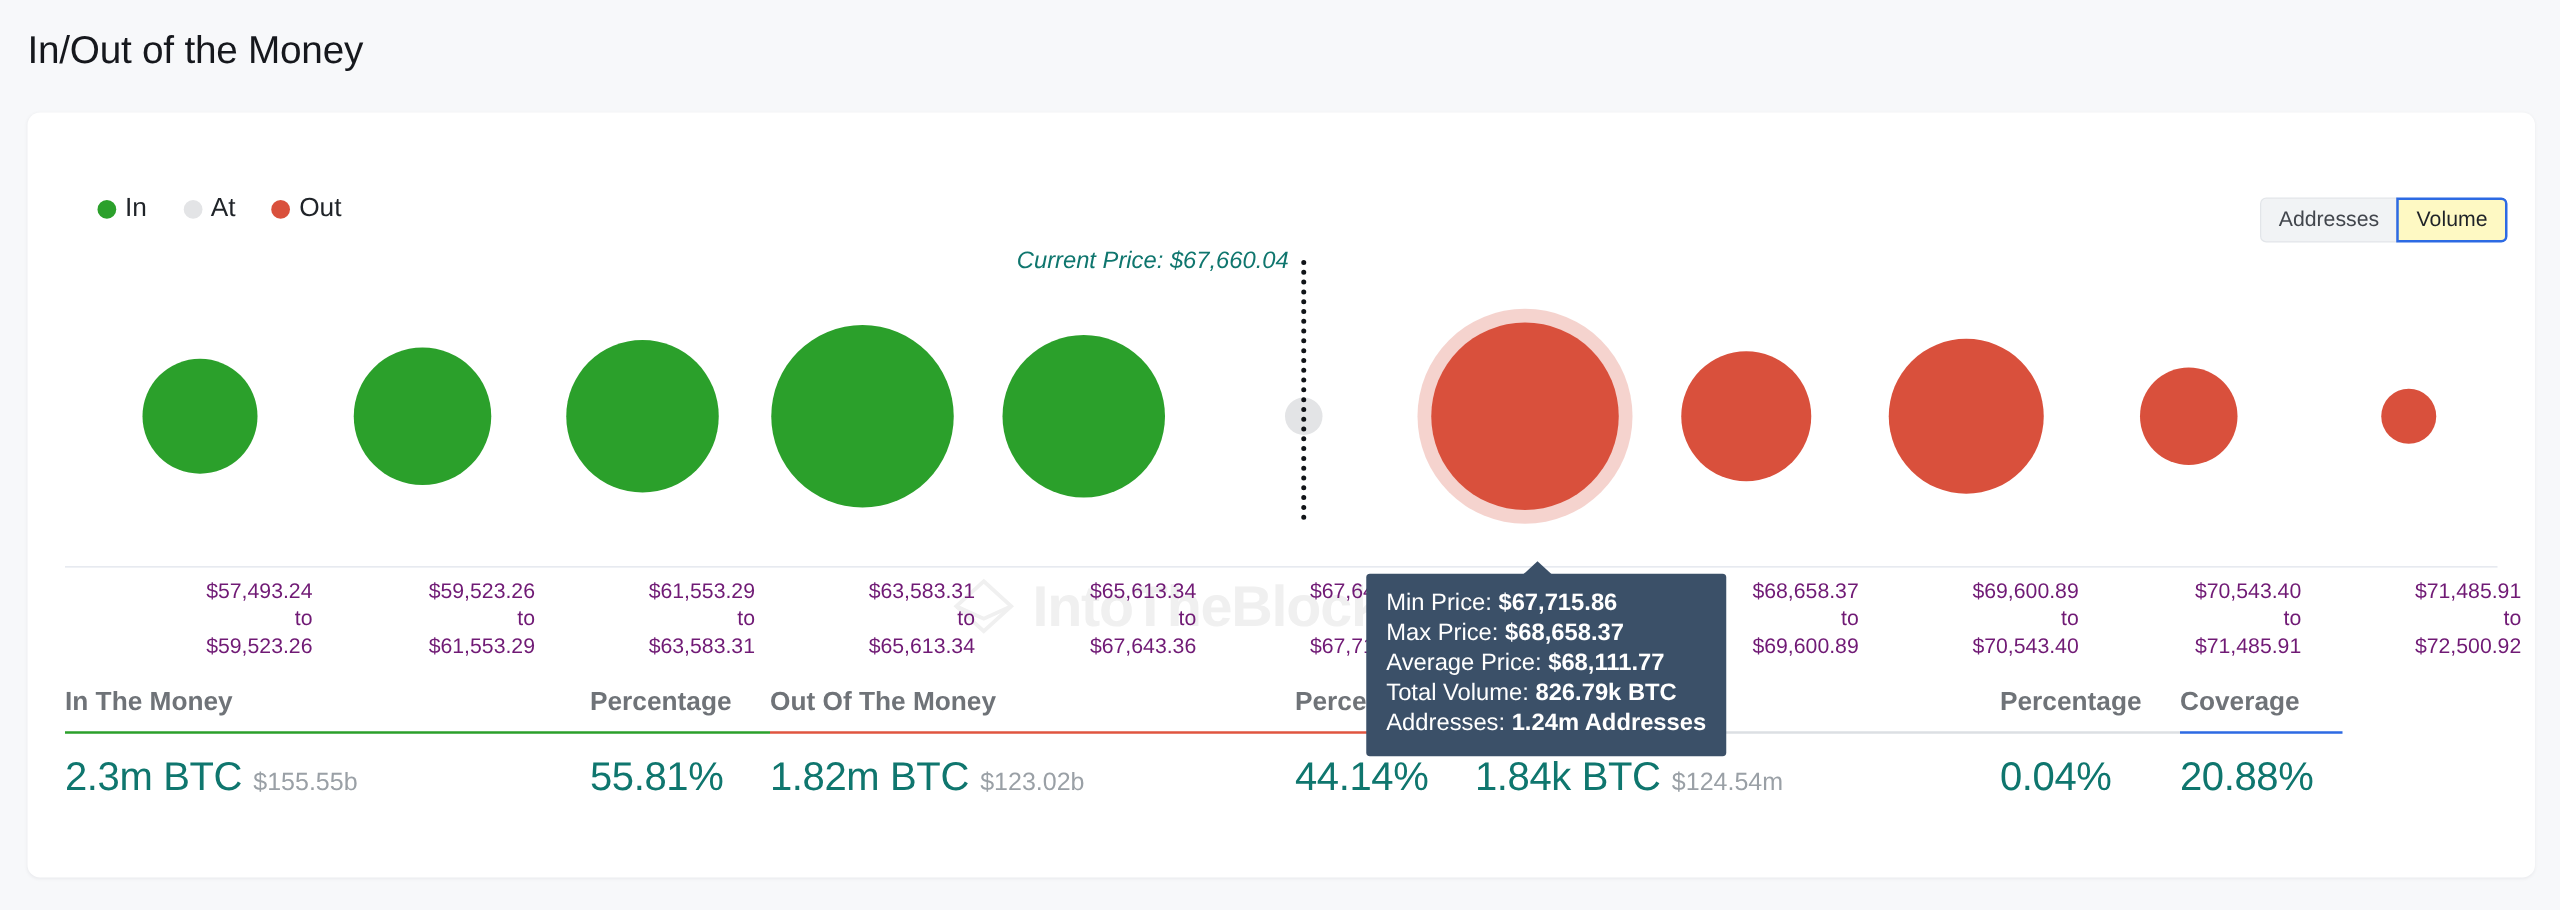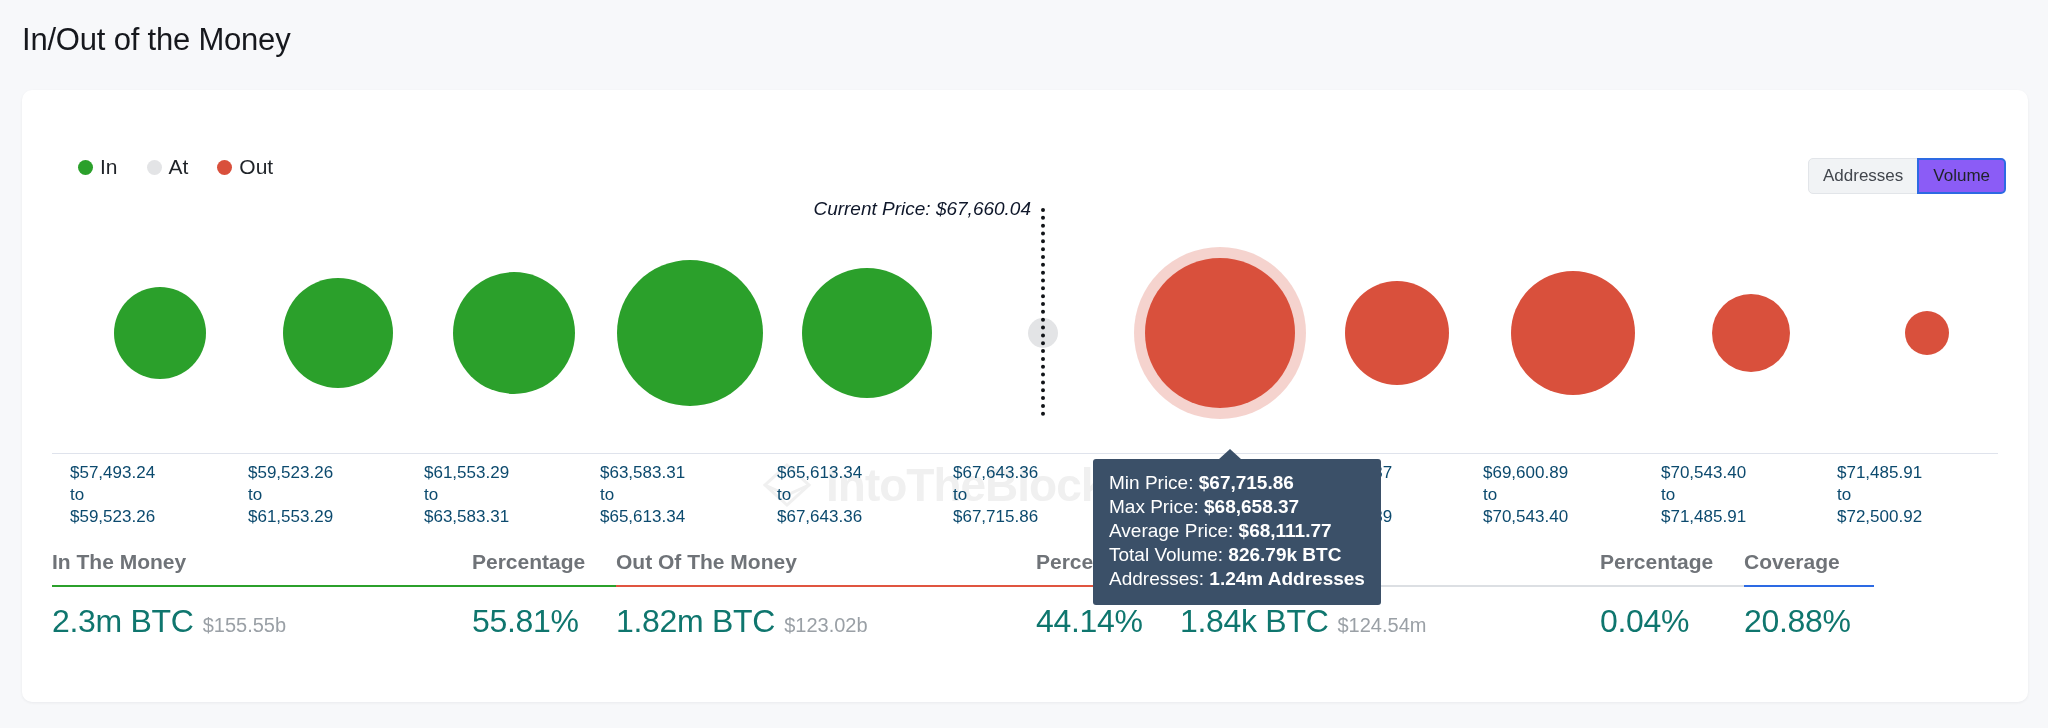--- a/index.html
+++ b/index.html
@@ -50,21 +50,21 @@
   }
   .toggle-btn {
     font-family: "Liberation Sans", sans-serif;
     font-size: 17px; color: #42464d;
     background: #f1f3f5; border: 1px solid #e2e5e9;
     padding: 0 14px; height: 36px; cursor: pointer;
     display: flex; align-items: center; justify-content: center;
     border-radius: 5px 0 0 5px;
   }
   .toggle-btn.active {
-    background: #8b5cf6; color: #1f2328;
+    background: #fef9c3; color: #1f2328;
     border: 2px solid #2d6ae3; border-radius: 0 5px 5px 0;
     margin-left: -1px; z-index: 2;
   }
 
   
   .plot { position: absolute; left: 0; top: 0; width: 2006px; height: 612px; }
 
   .watermark {
     position: absolute; left: 740px; top: 368px;
     display: flex; align-items: center; gap: 14px;
@@ -87,29 +87,29 @@
   }
 
   .price-line {
     position: absolute; top: 118px; width: 0;
     border-left: 4px dotted #111418; height: 208px;
     transform: translateX(-50%);
   }
   .price-label {
     position: absolute; top: 108px;
     transform: translateX(-100%);
-    font-size: 19px; font-style: italic; color: #0f172a;
+    font-size: 19px; font-style: italic; color: #0f766e;
     white-space: nowrap; padding-right: 12px;
   }
 
   
   .xlabel {
     position: absolute; top: 372px; width: 180px;
     transform: translateX(-50%);
-    text-align: left; font-size: 17px; line-height: 22px; color: #0c4a6e;
+    text-align: right; font-size: 17px; line-height: 22px; color: #701a75;
   }
 
   
   .stats {
     position: absolute; left: 30px; top: 460px;
     display: flex; align-items: flex-start;
   }
   .stat { position: relative; }
   .stat-head {
     font-size: 21px; color: #6f7378; font-weight: 700;

